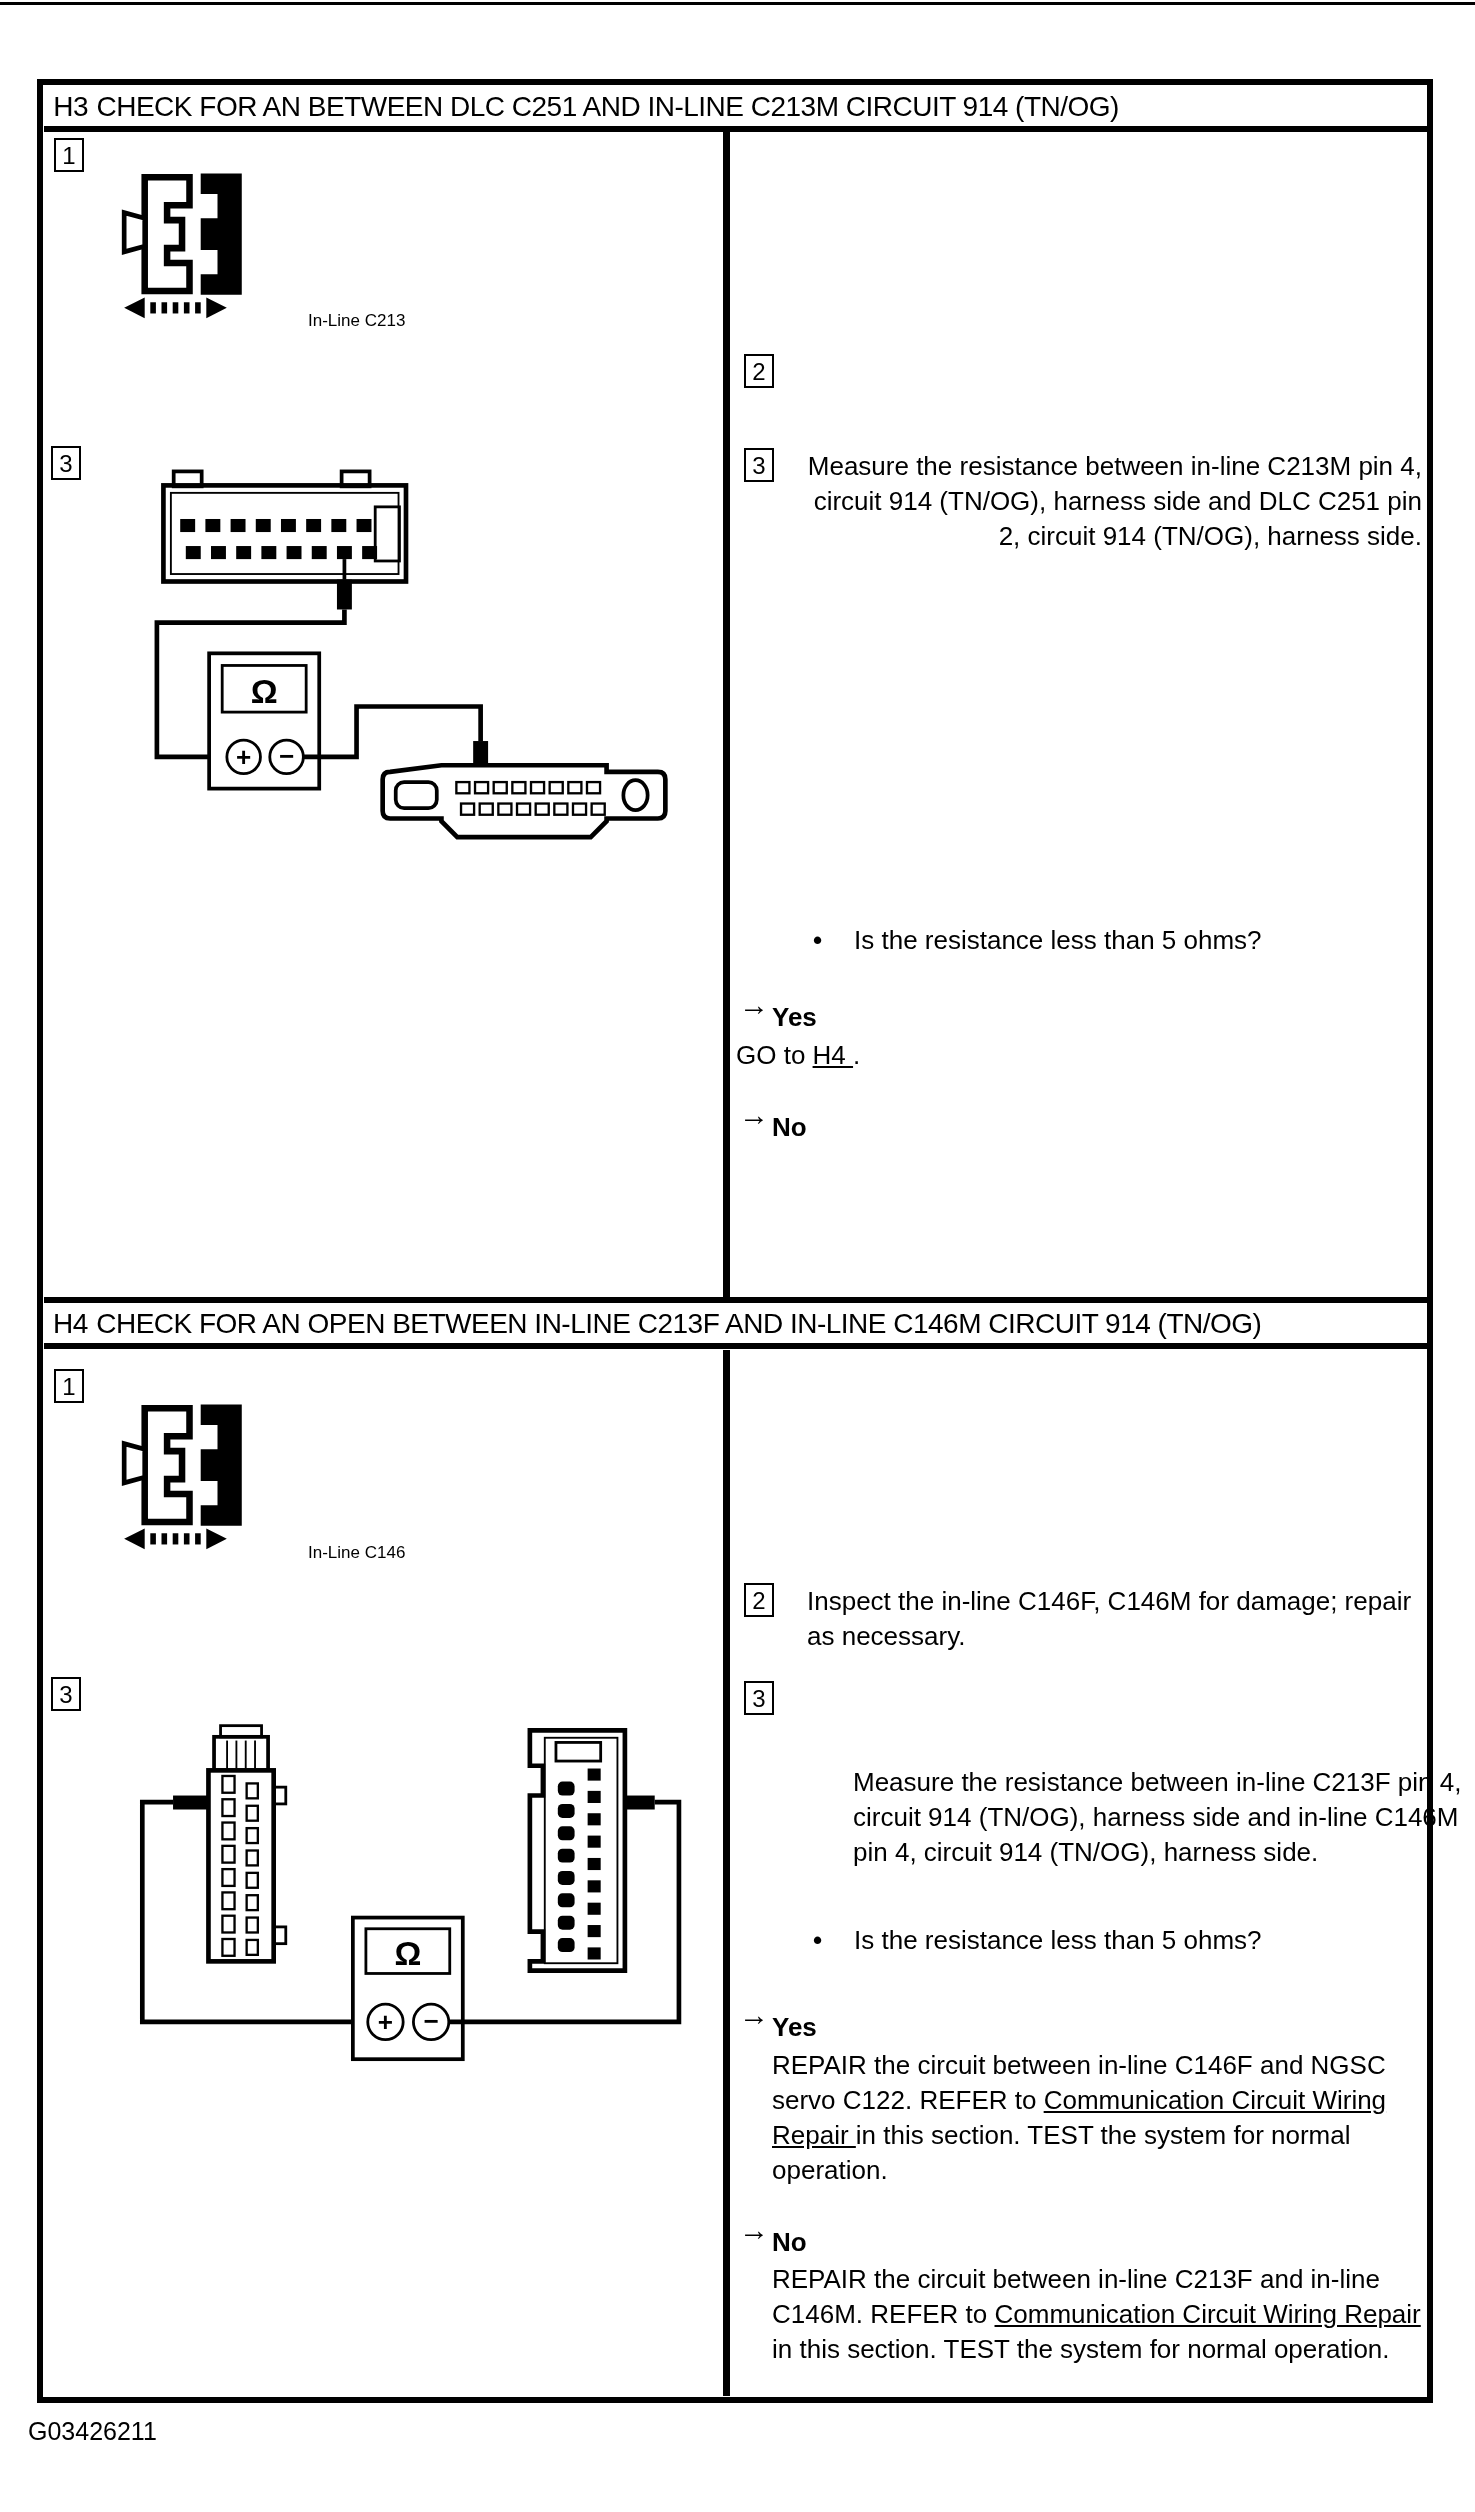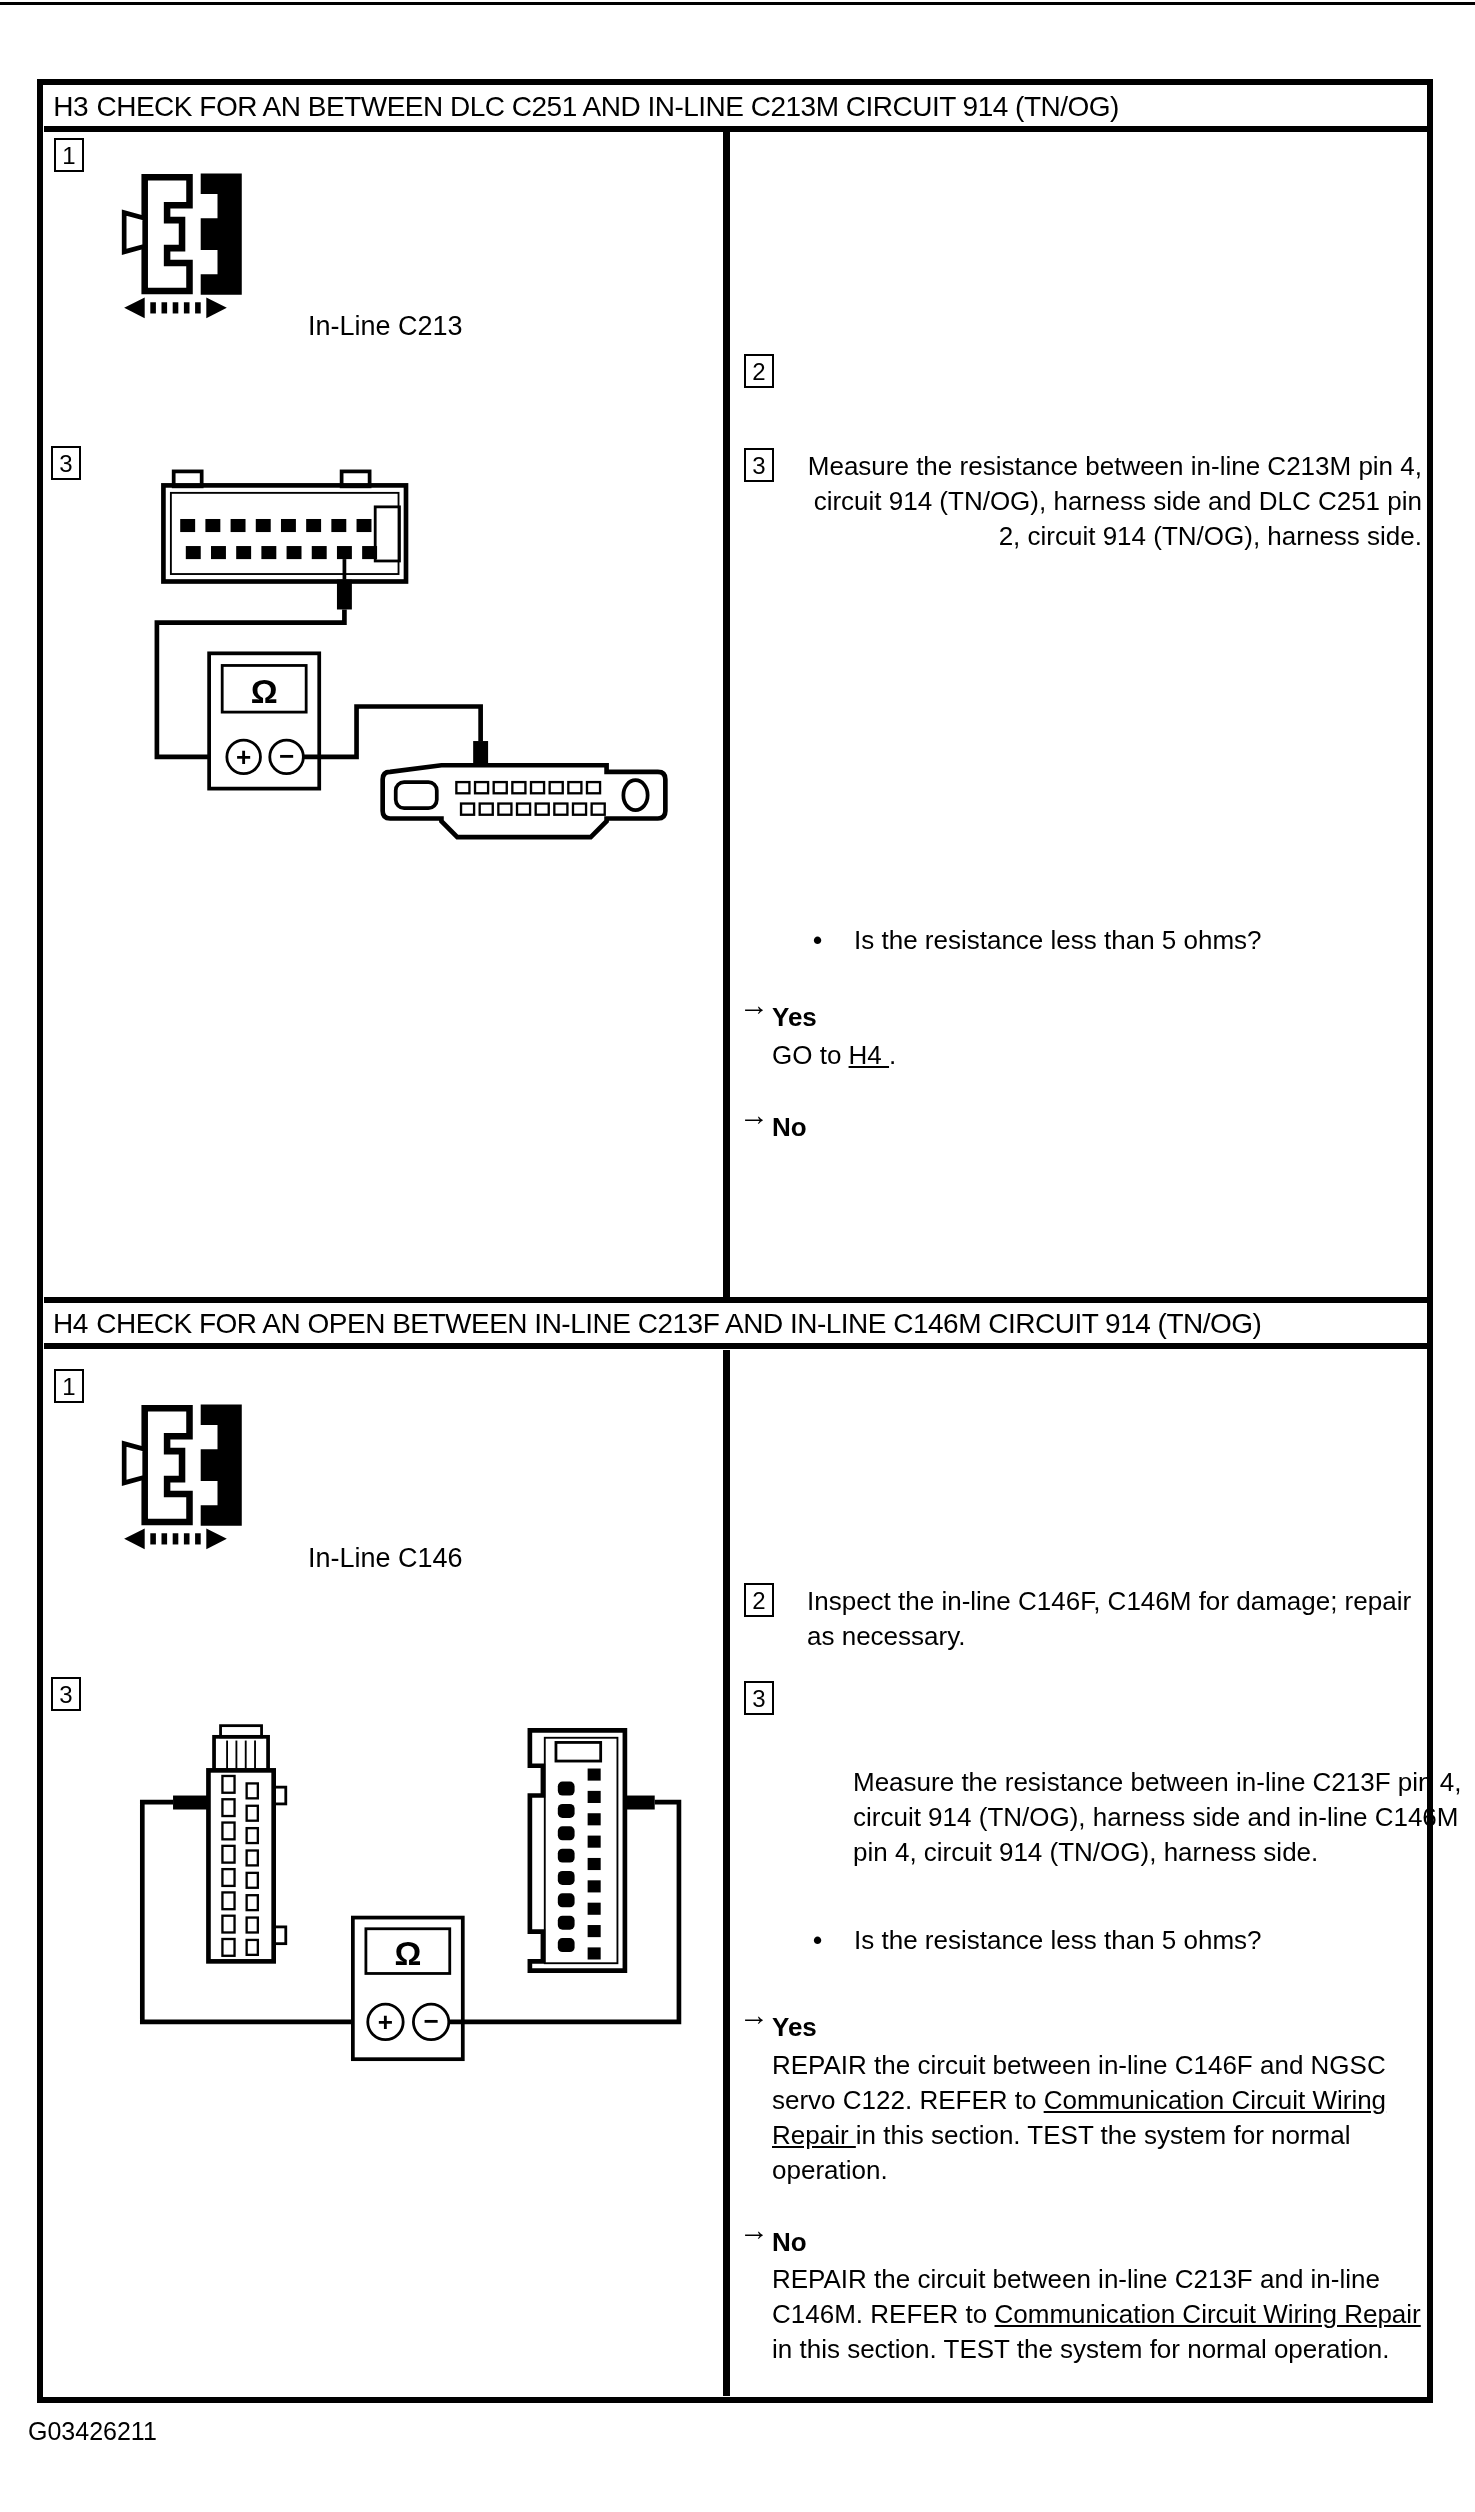--- a/index.html
+++ b/index.html
@@ -12,21 +12,21 @@
        border-bottom:6.5px solid #000;font-size:28px;line-height:41px;white-space:nowrap;
        letter-spacing:-0.5px;}
   .hdr .lbl{font-weight:normal;margin-right:8.4px;}
   .hdr-h3{top:86px;}
   .hdr-h4{top:1297px;border-top:6.5px solid #000;padding-left:9px;}
   .vdiv{position:absolute;left:723px;width:6.5px;background:#000;}
   .vdiv-h3{top:132px;height:1165px;}
   .vdiv-h4{top:1350px;height:1046px;}
   .stepbox{position:absolute;width:26px;height:30px;border:2.8px solid #000;
            text-align:center;font-size:24px;line-height:31px;}
-  .lab{position:absolute;font-size:27px;white-space:nowrap;}
+  .lab{position:absolute;font-size:17px;white-space:nowrap;}
   .t{position:absolute;font-size:26px;line-height:35px;}
   .q{font-weight:normal;}
   .arrow{position:absolute;font-size:30px;line-height:30px;}
   .blabel{position:absolute;font-size:26px;line-height:28px;font-weight:bold;}
   .u{text-decoration:underline;}
   .bullet{display:inline-block;width:41px;font-weight:bold;}
   svg{position:absolute;}
   .footer{position:absolute;left:28px;top:2417px;font-size:25px;}
 </style>
 </head>
@@ -145,21 +145,21 @@
 
   <div class="stepbox" style="left:744px;top:448px;"><span>3</span></div>
   <div class="t" style="left:807px;top:449px;width:615px;text-align:right;">Measure the resistance between in-line C213M pin 4, circuit 914 (TN/OG), harness side and DLC C251 pin 2, circuit 914 (TN/OG), harness side.</div>
 
   <div class="t" style="left:813px;top:923px;width:606px;">
     <span class="bullet">•</span><span class="q">Is the resistance less than 5 ohms?</span>
   </div>
 
   <div class="arrow" style="left:739px;top:990px;">→</div>
   <div class="blabel" style="left:772px;top:1003px;">Yes</div>
-  <div class="t" style="left:772px;top:1038px;width:653px;">
+  <div class="t" style="left:736px;top:1038px;width:653px;">
     <span>GO to </span><span class="u">H4 </span><span>.</span>
   </div>
 
   <div class="arrow" style="left:739px;top:1100px;">→</div>
   <div class="blabel" style="left:772px;top:1113px;">No</div>
 
   <div class="hdr hdr-h4">
     <span class="lbl">H4</span><span>CHECK FOR AN OPEN BETWEEN IN-LINE C213F AND IN-LINE C146M CIRCUIT 914 (TN/OG)</span>
   </div>
   <div class="vdiv vdiv-h4"></div>

